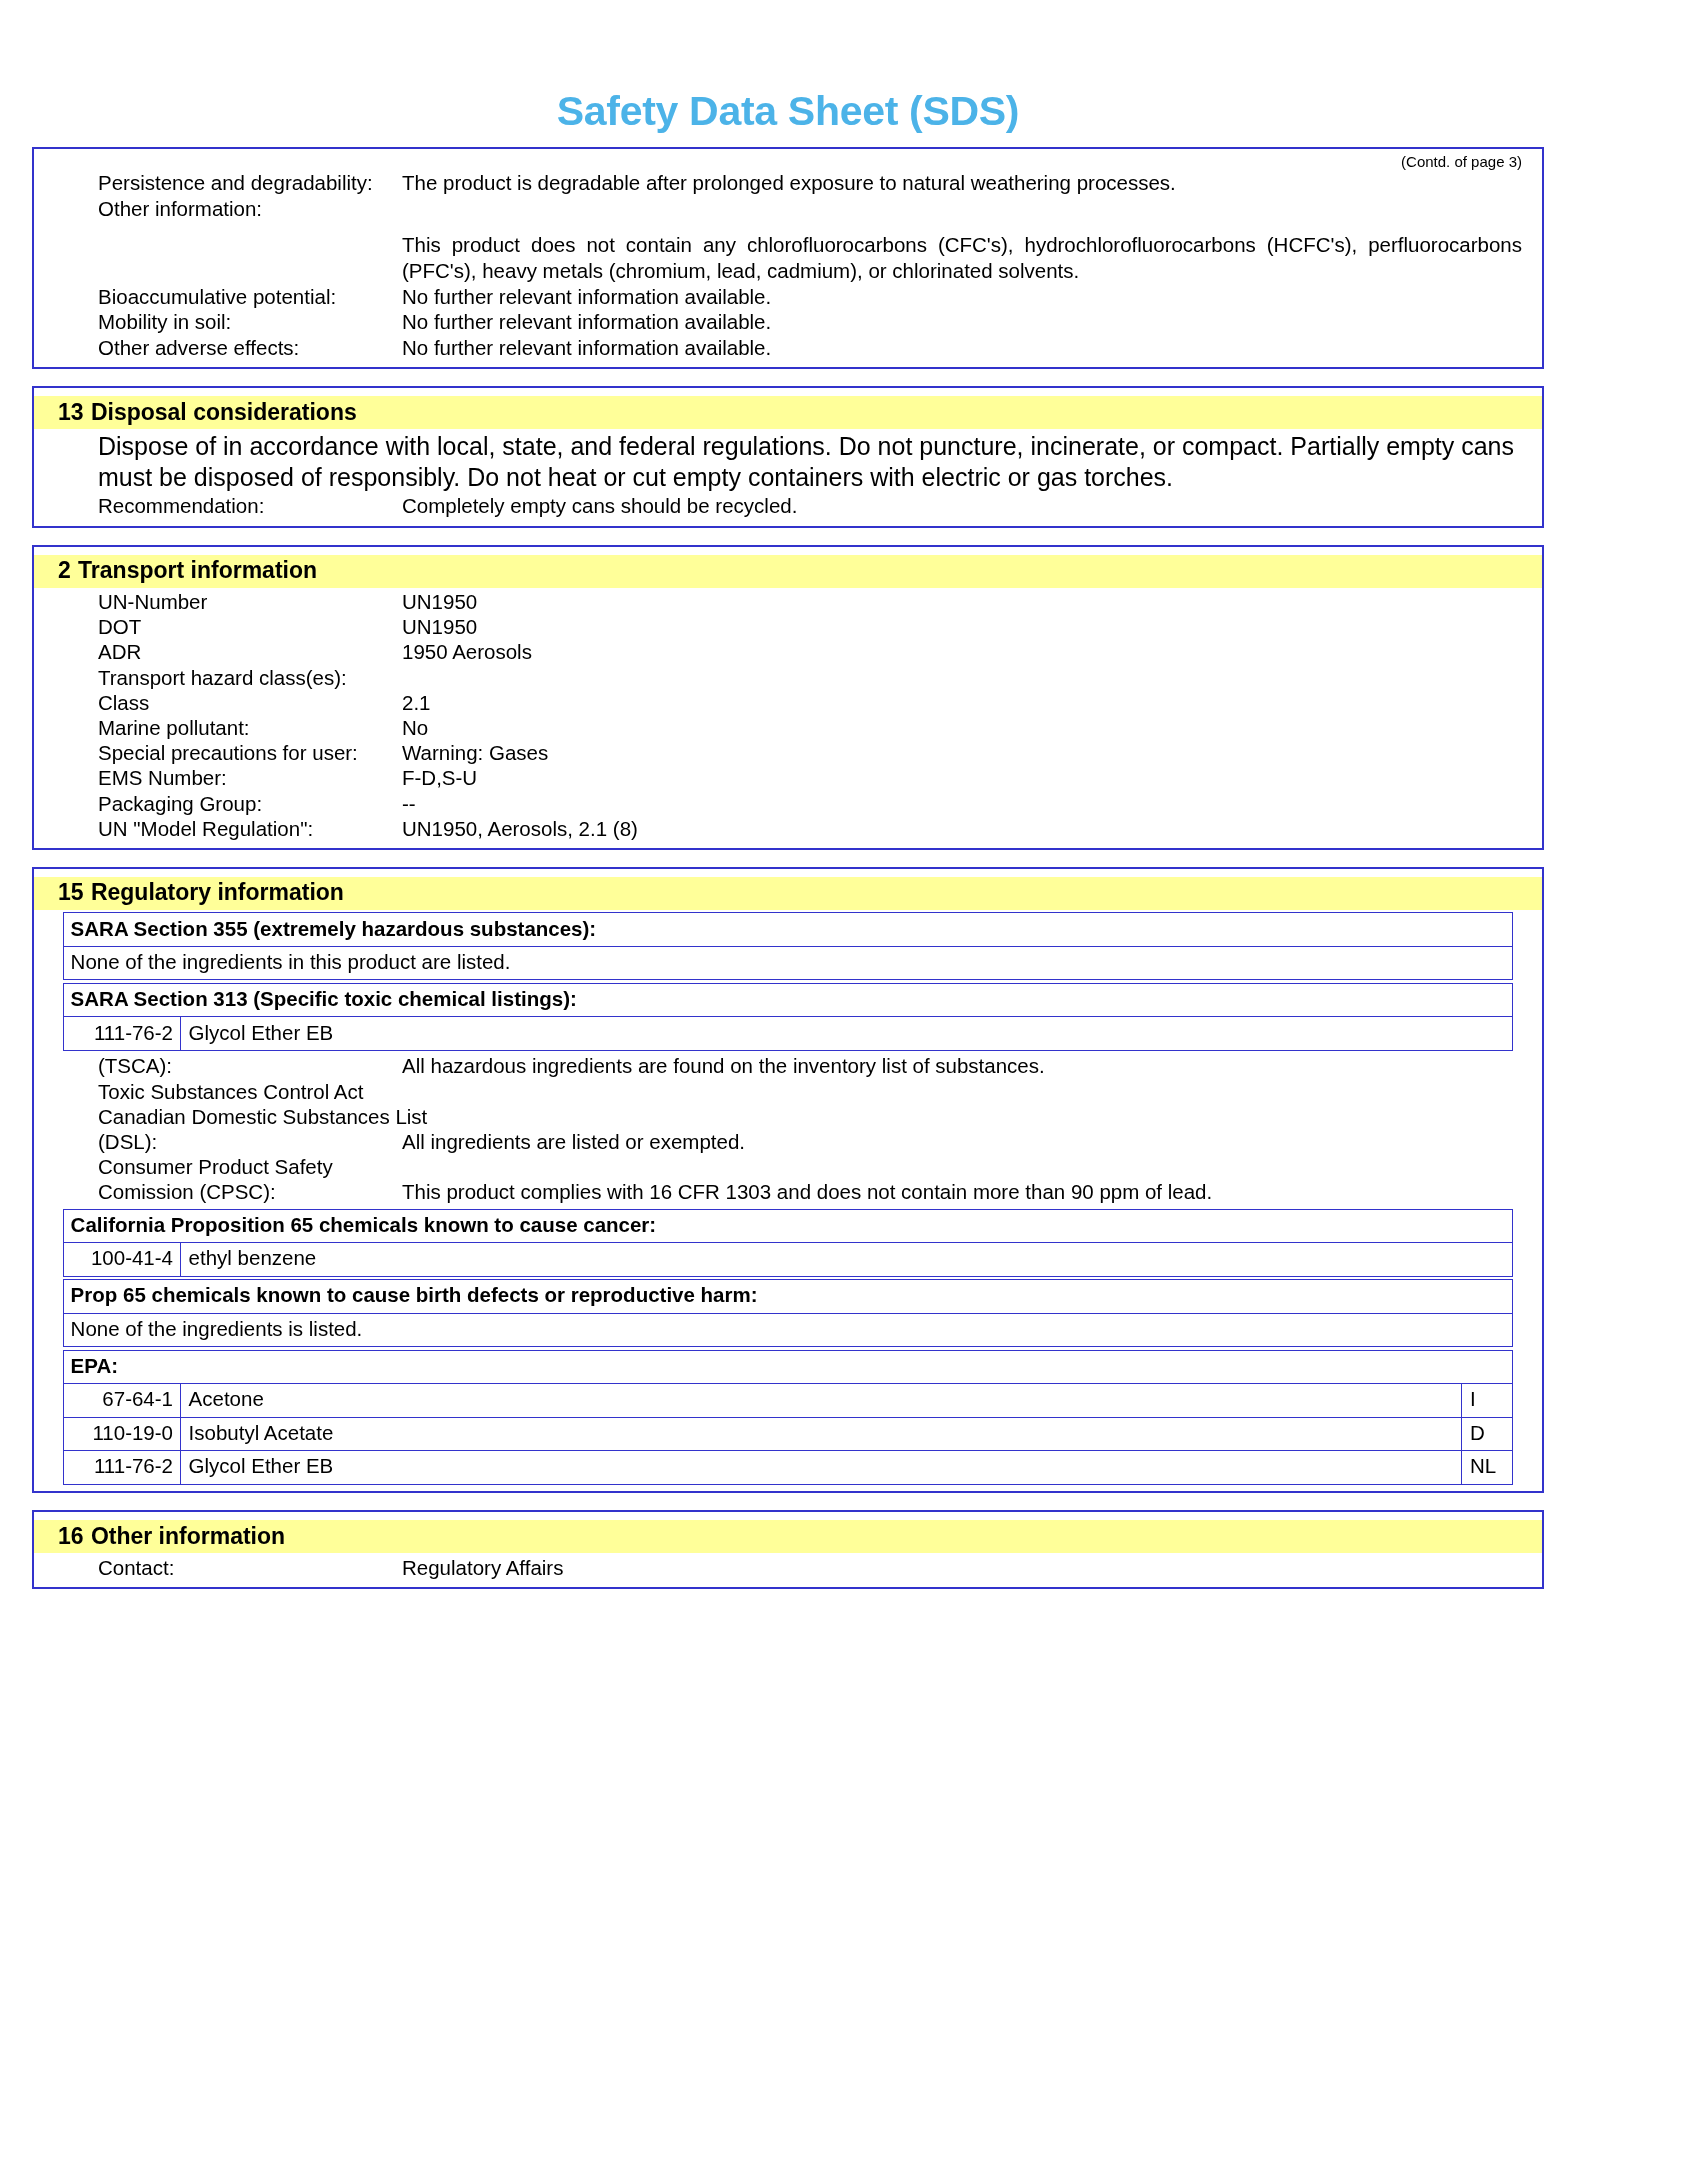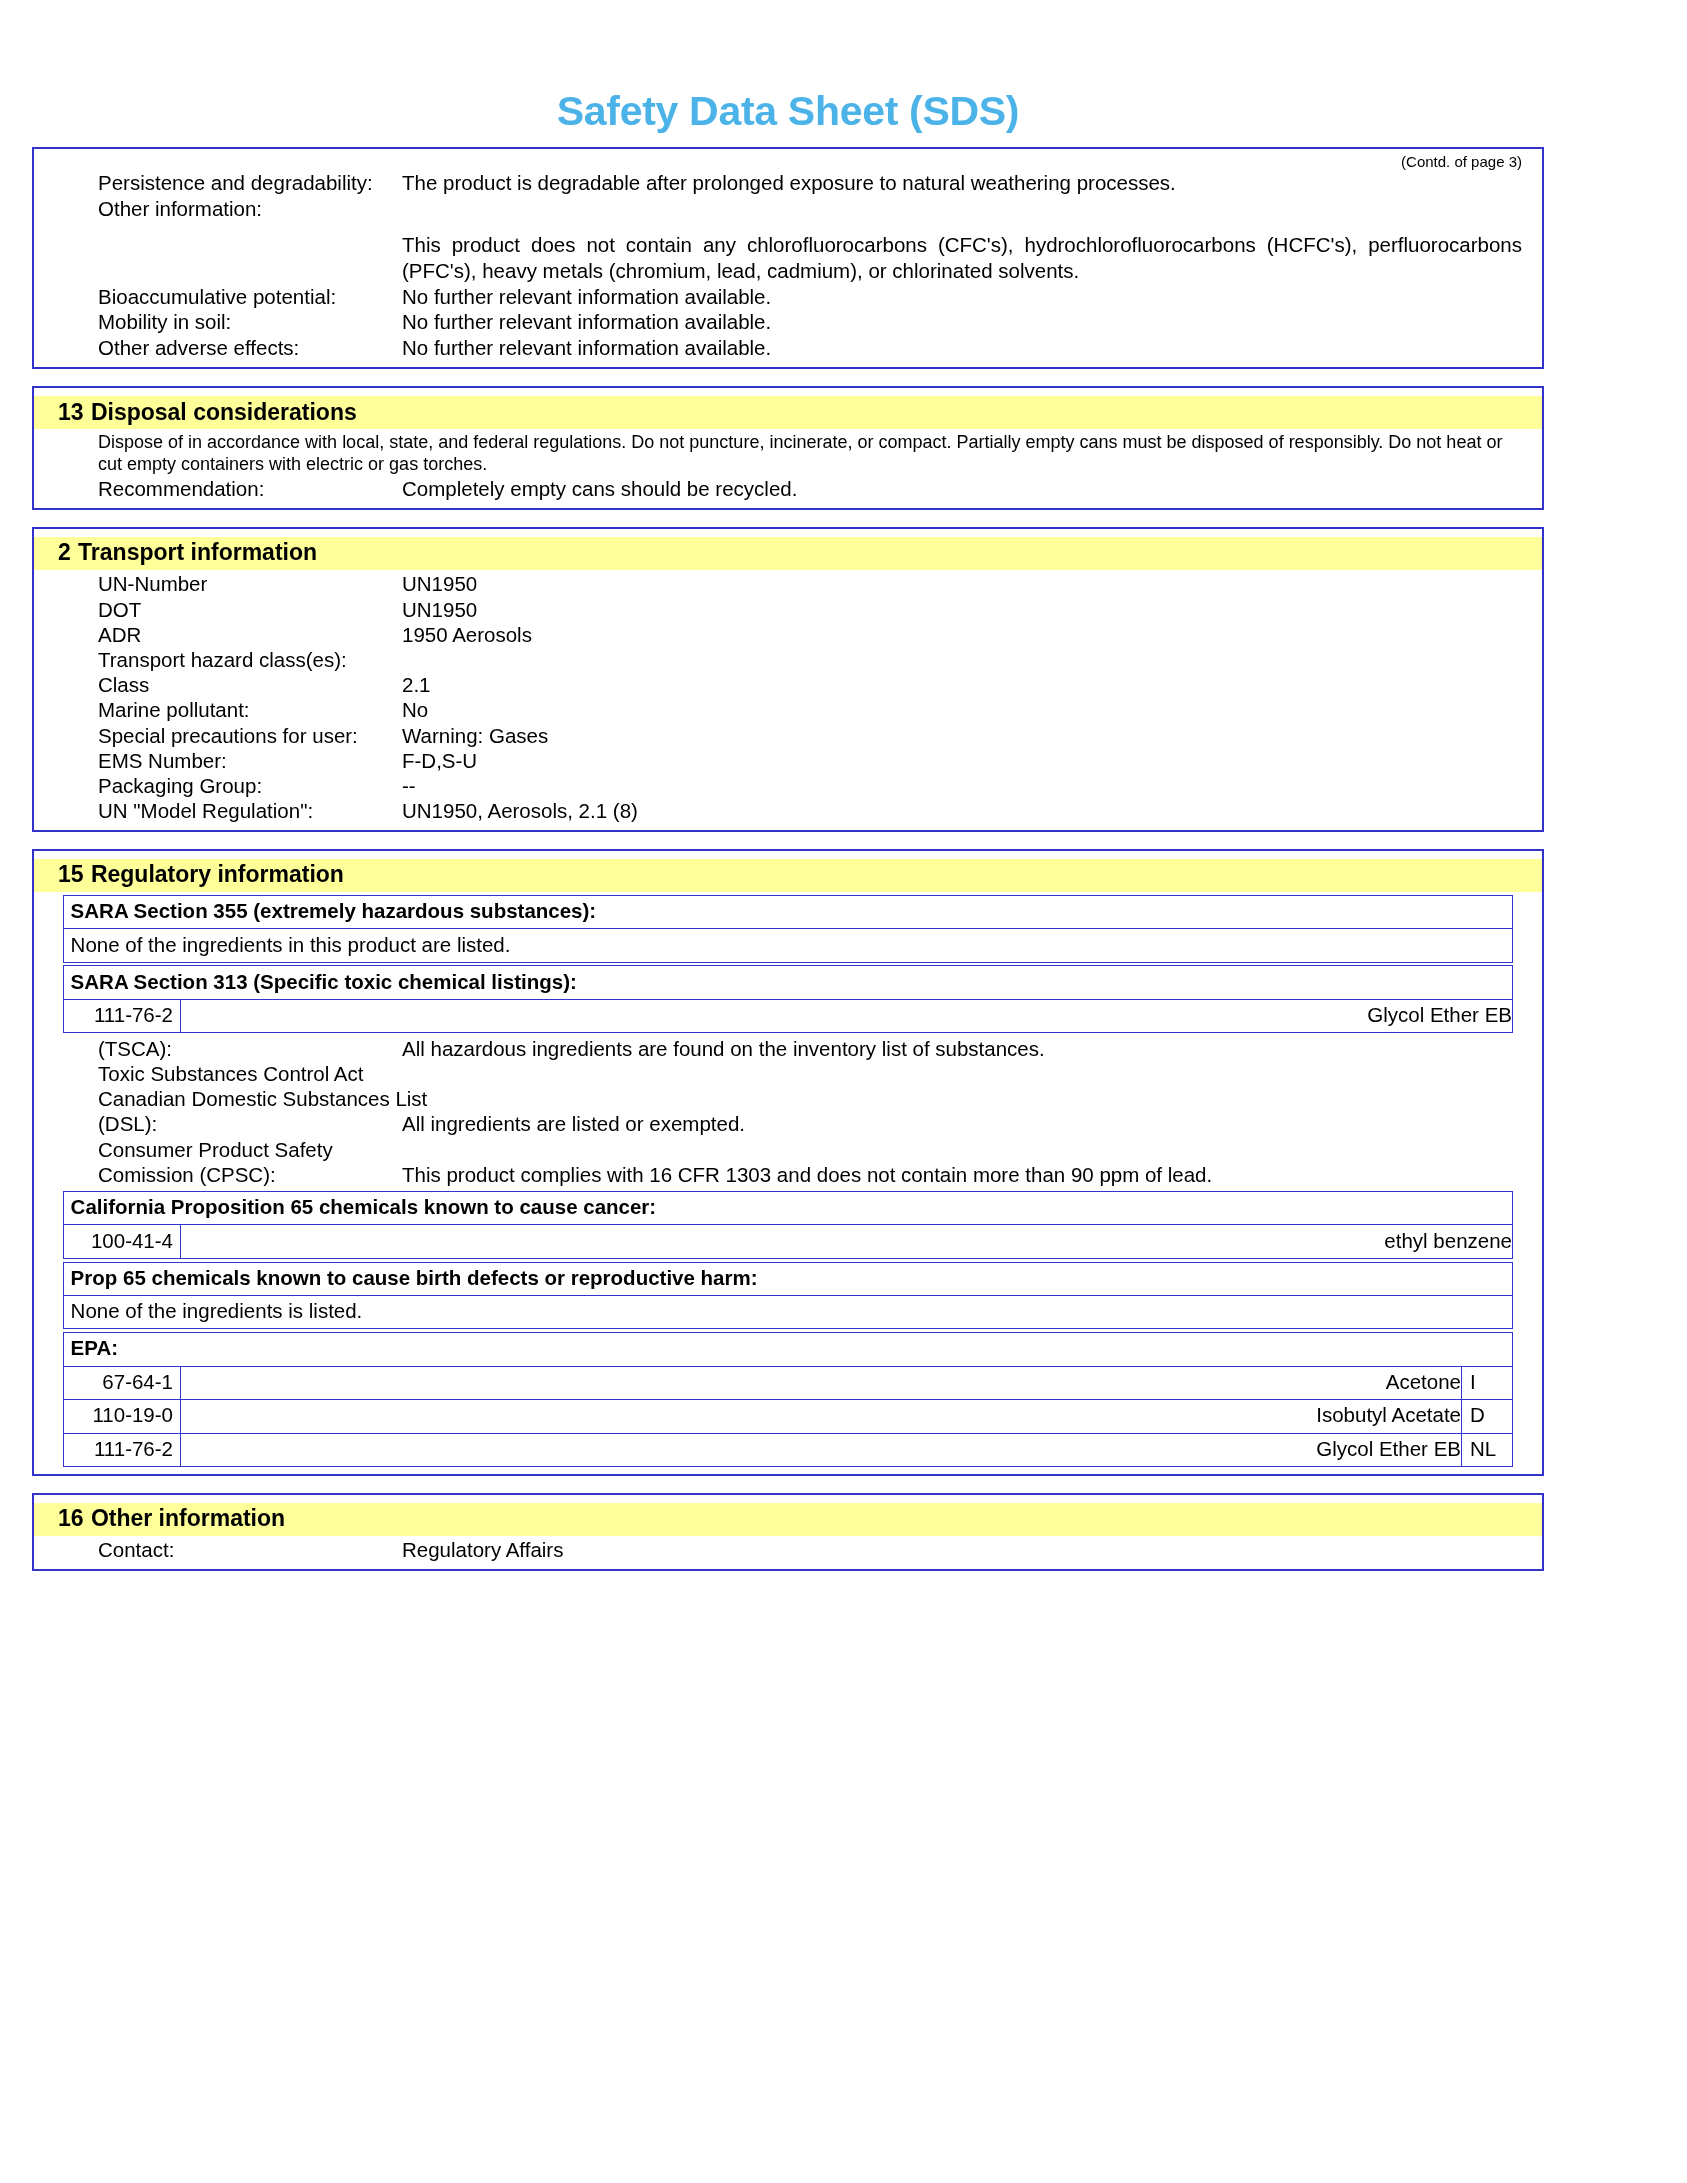--- a/index.html
+++ b/index.html
@@ -75,21 +75,21 @@
     padding-right: 20px;
   }
   .kv .v.just {
     text-align: justify;
     text-align-last: left;
     margin-top: 36px;
   }
 
   
   .para {
-    font-size: 18px;
+    font-size: 25px;
     line-height: 1.255;
     padding: 0 26px 0 64px;
     text-align: left;
   }
 
   
   .subtable {
     margin: 2.6px 29px 0 29px;
     border: 1.3px solid #3333cc;
     border-bottom: none;
@@ -112,21 +112,20 @@
   }
   .subrow .cas {
     flex: 0 0 109px;
     text-align: right;
     padding: 3.3px 6.6px 4.6px 0;
     border-right: 1.3px solid #3333cc;
   }
   .subrow .name {
     flex: 1 1 auto;
     padding: 3.3px 0 4.6px 8px;
-    text-align: right;
   }
   .subrow .code {
     flex: 0 0 42px;
     border-left: 1.3px solid #3333cc;
     padding: 3.3px 0 4.6px 8px;
   }
   .subrow .plain {
     flex: 1 1 auto;
     padding: 3.3px 0 4.6px 6.6px;
   }

